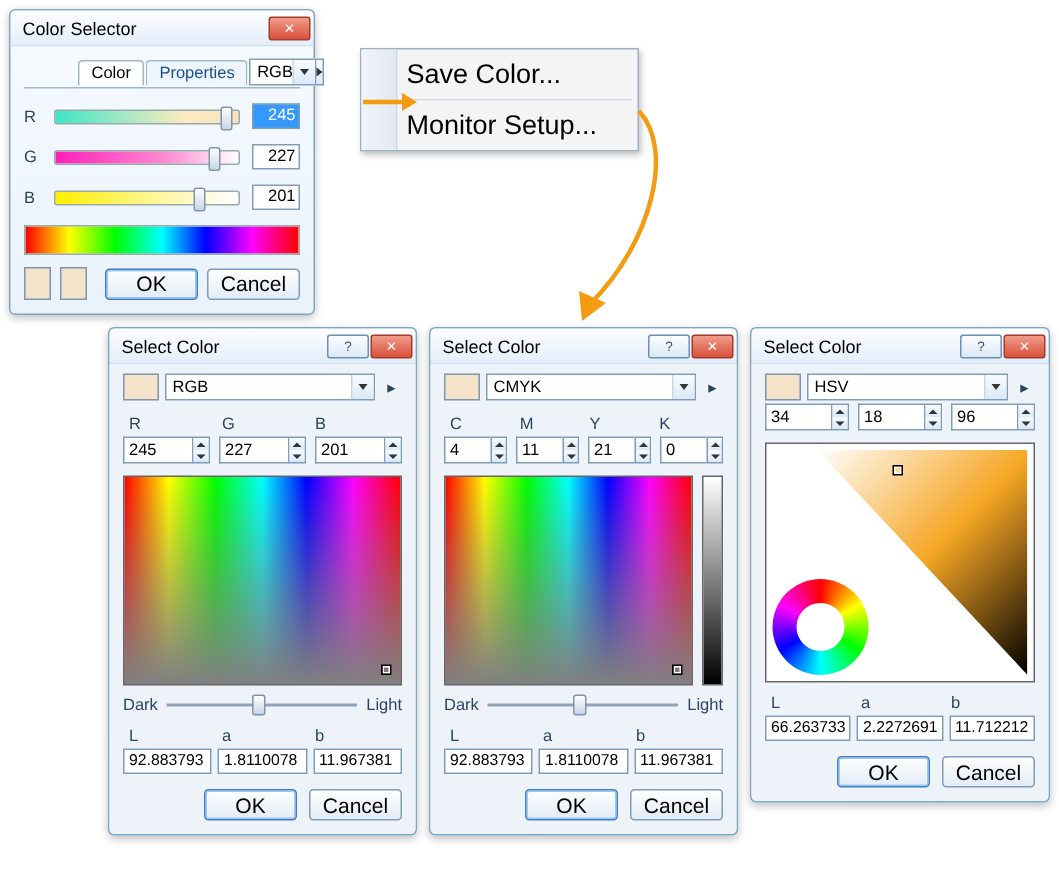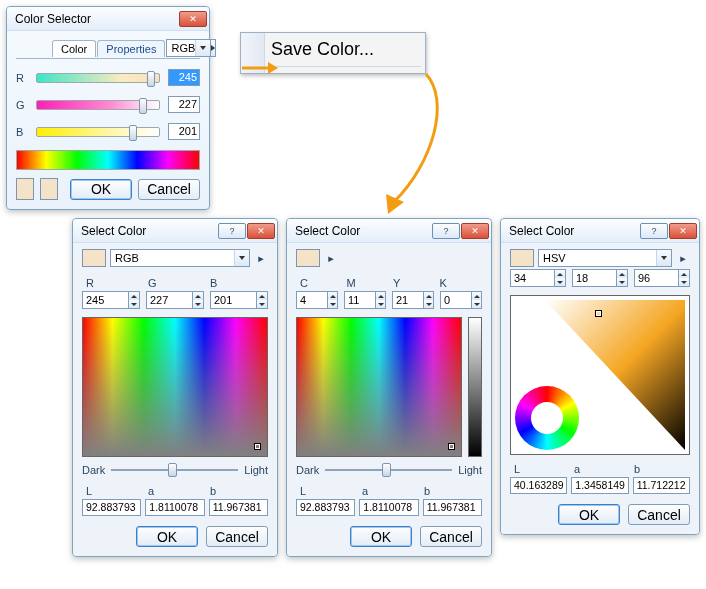--- a/index.html
+++ b/index.html
@@ -262,20 +262,21 @@
       <div class="btn default">OK</div>
       <div class="btn">Cancel</div>
     </div>
   </div>
 </div>
 
 <div class="menu" style="left:240px; top:32px; width:186px;">
   <div class="menu-icon-strip"></div>
   <div class="menu-item">Save Color...</div>
   <div style="height:1px;background:#cfd9e6;margin:3px 2px 3px 26px"></div>
+  <div class="menu-item">Monitor Setup...</div>
 </div>
 
 <svg class="arrow" style="left:240px; top:58px; width:40px; height:20px;">
   <path d="M2,10 L30,10" stroke="#f39c12" stroke-width="3" fill="none"></path>
   <path d="M28,4 L38,10 L28,16 Z" fill="#f39c12"></path>
 </svg>
 <svg class="arrow" style="left:332px; top:72px; width:130px; height:150px;">
   <path d="M94,2 C118,28 102,90 62,130" stroke="#f39c12" stroke-width="3" fill="none"></path>
   <path d="M54,122 L56,142 L72,130 Z" fill="#f39c12"></path>
 </svg>
@@ -373,20 +374,26 @@
   <div class="titlebar">
     <span class="title-caption">Select Color</span>
     <div class="title-buttons">
       <div class="cap-btn">?</div>
       <div class="cap-btn cap-close">✕</div>
     </div>
   </div>
   <div class="body">
     <div class="sc-top">
       <div class="sw-small"></div>
+      <div class="combo" style="flex:1">
+        <span style="flex:1">CMYK</span>
+        <div class="arrow">
+            <div class="chev-down"></div>
+          </div>
+      </div>
       <div class="overflow-icon">▸</div>
     </div>
     <div class="ch-head-row">
       <div class="ch-head">C</div>
       <div class="ch-head">M</div>
       <div class="ch-head">Y</div>
       <div class="ch-head">K</div>
     </div>
     <div class="spin-row">
       <div class="spin">
@@ -528,22 +535,22 @@
       <div class="cursorbox" style="left:84px; top:14px;"></div>
       <div class="hue-ring"></div>
     </div>
 
     <div class="lab-head-row">
       <div>L</div>
       <div>a</div>
       <div>b</div>
     </div>
     <div class="lab-row">
-      <div class="lab">40.163289</div>
-      <div class="lab">1.3458149</div>
+      <div class="lab">66.263733</div>
+      <div class="lab">2.2272691</div>
       <div class="lab">11.712212</div>
     </div>
     <div class="okc-row">
       <div class="btn default">OK</div>
       <div class="btn">Cancel</div>
     </div>
   </div>
 </div>
 
 </body></html>

